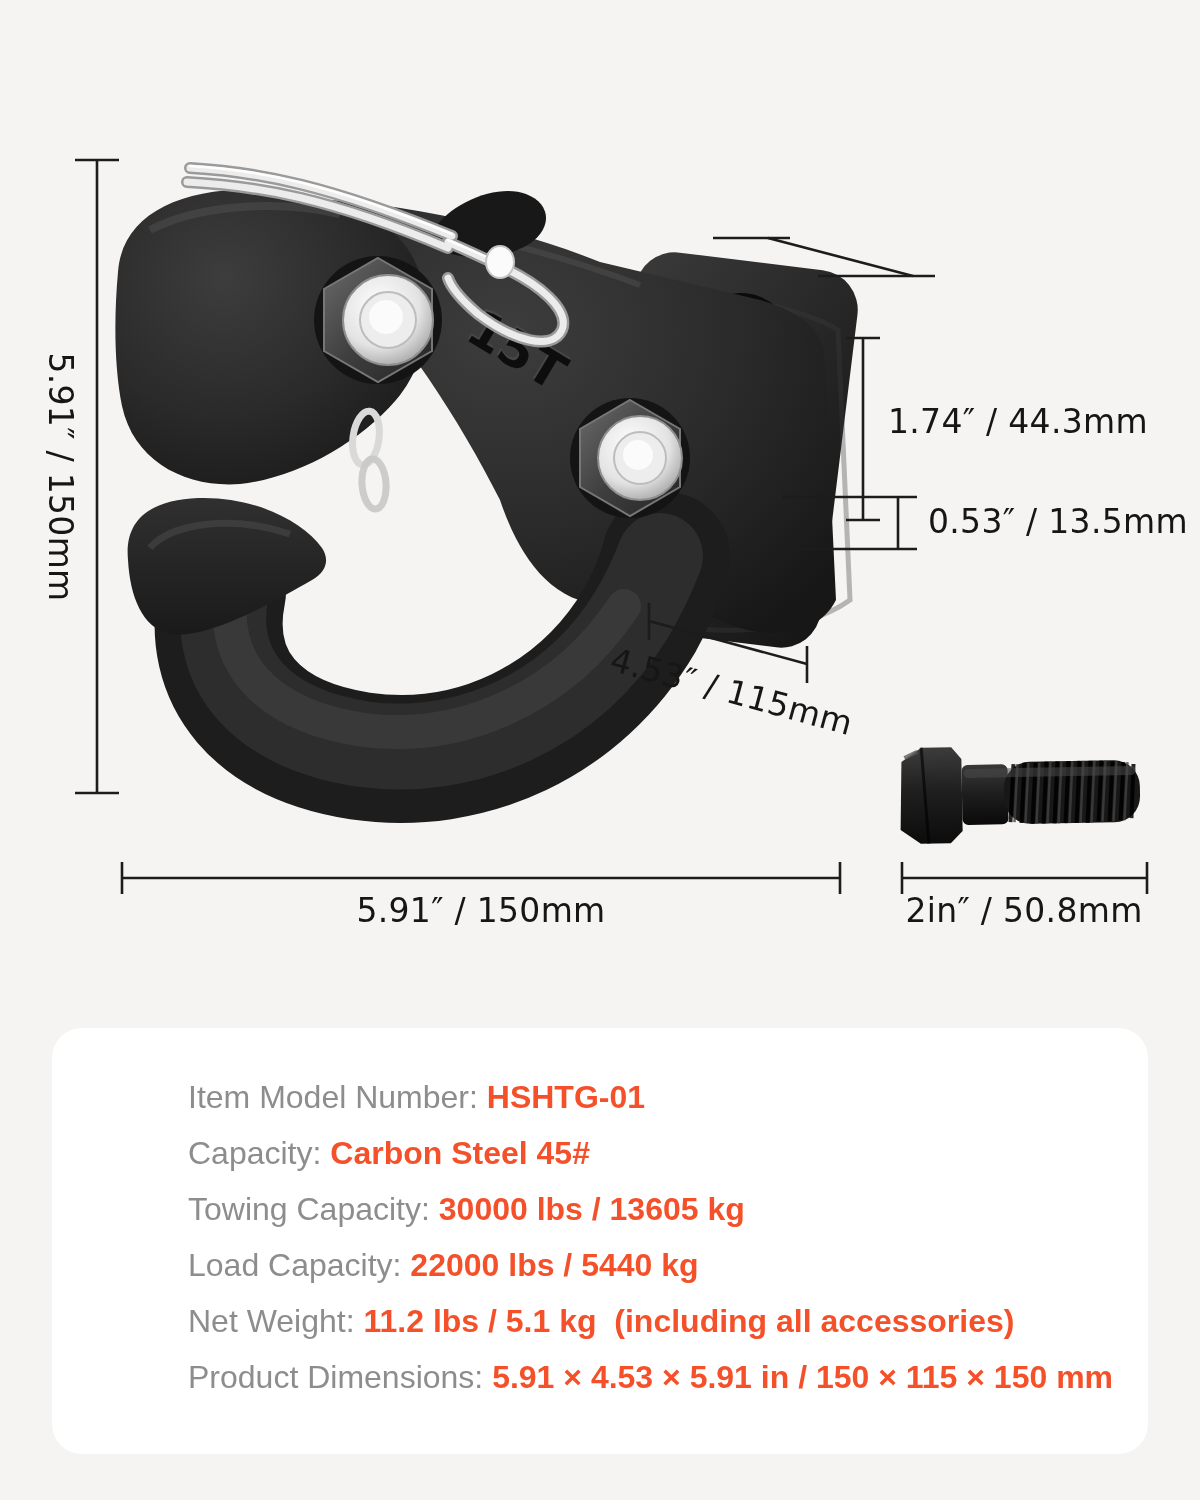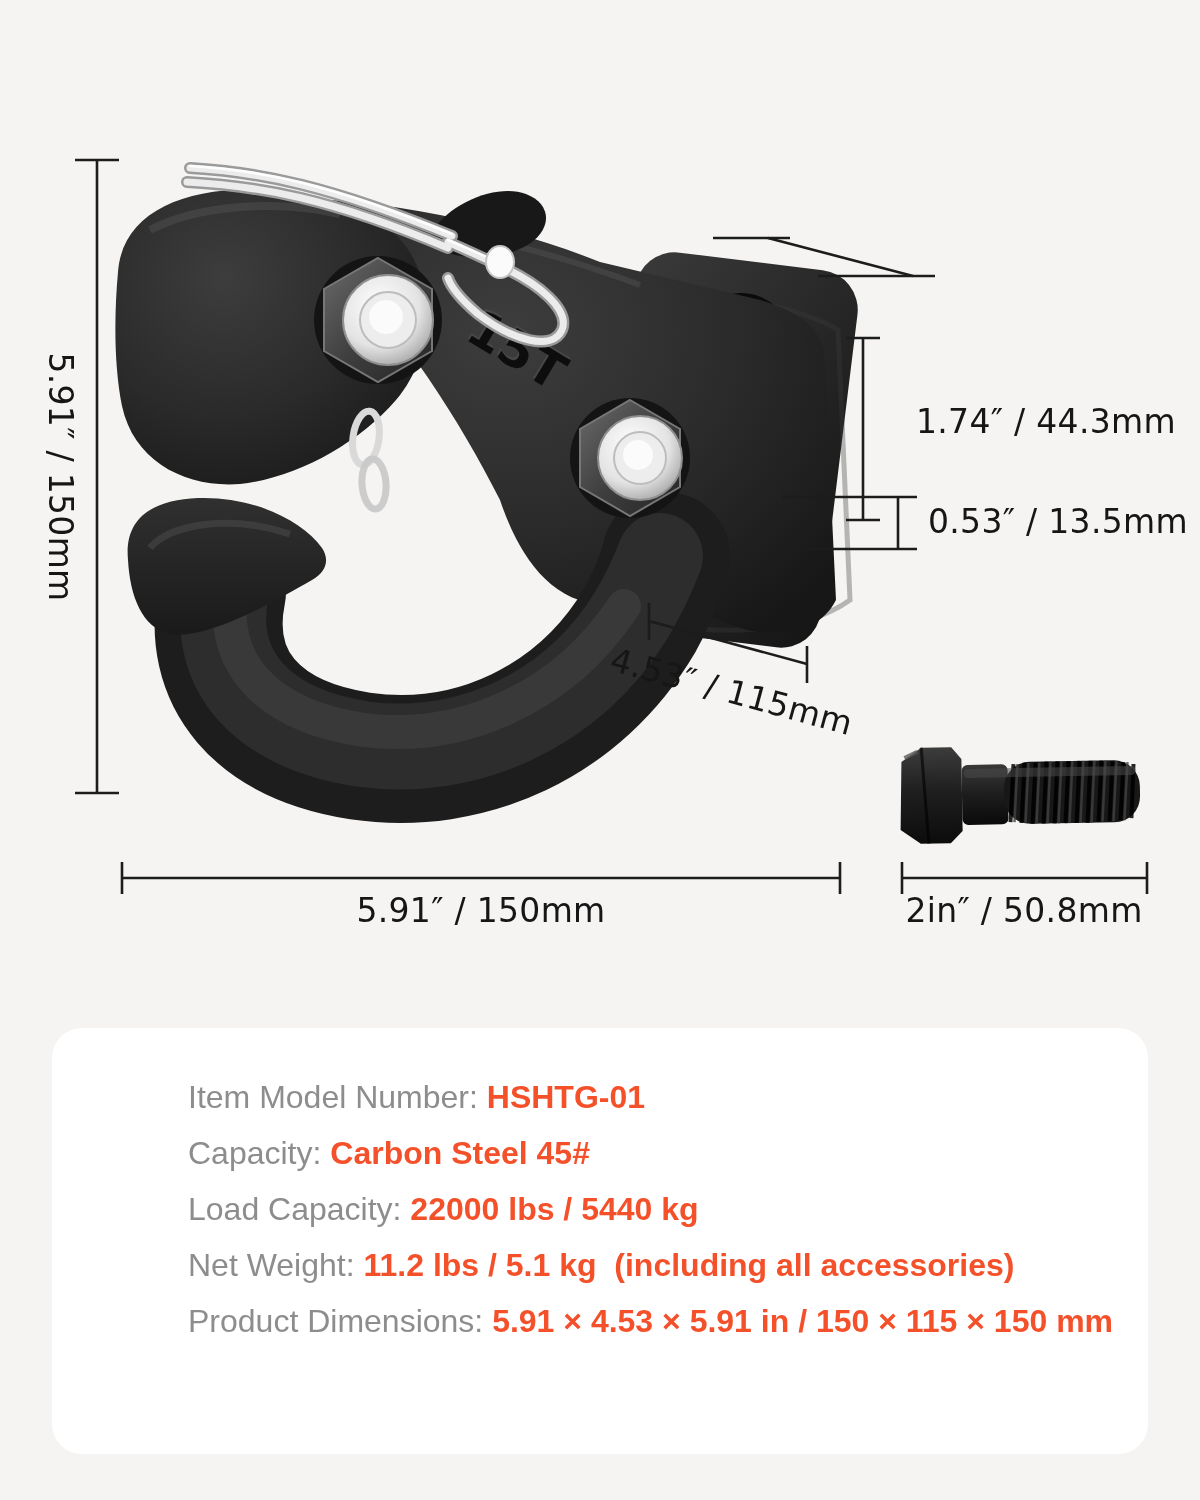--- a/index.html
+++ b/index.html
@@ -16,21 +16,21 @@
   }
   .dim-label.center{text-align:center;}
   #dim-height-label{
     left:60px;top:477px;transform:translate(-50%,-50%) rotate(90deg);
   }
   #dim-depth-label{
     left:607px;top:671px;width:242px;text-align:center;
     transform:rotate(15.2deg);
   }
   #dim-top-width-label{left:843px;top:220px;}
-  #dim-hole-spacing-label{left:888px;top:402px;margin-left:28px;}
+  #dim-hole-spacing-label{left:888px;top:402px;}
   #dim-plate-thickness-label{left:928px;top:502px;text-align:right;}
   #dim-width-label{left:331px;top:891px;width:300px;}
   #dim-bolt-length-label{left:874px;top:891px;width:300px;}
   
   .spec-card{
     position:absolute;left:52px;top:1028px;width:1096px;height:426px;
     background:#ffffff;border-radius:30px;
     font-family:"Liberation Sans","DejaVu Sans",sans-serif;
   }
   .spec-rows{padding:41px 40px 0 136px;}
@@ -260,20 +260,23 @@
 
   <div class="spec-card">
     <div class="spec-rows">
       <div class="spec-row">
         <span class="spec-label">Item Model Number: </span><span class="spec-value">HSHTG-01</span>
       </div>
       <div class="spec-row">
         <span class="spec-label">Capacity: </span><span class="spec-value">Carbon Steel 45#</span>
       </div>
       <div class="spec-row">
+        <span class="spec-label">Towing Capacity: </span><span class="spec-value">30000 lbs / 13605 kg</span>
+      </div>
+      <div class="spec-row">
         <span class="spec-label">Load Capacity: </span><span class="spec-value">22000 lbs / 5440 kg</span>
       </div>
       <div class="spec-row">
         <span class="spec-label">Net Weight: </span><span class="spec-value">11.2 lbs / 5.1&nbsp;kg &nbsp;(including all accessories)</span>
       </div>
       <div class="spec-row">
         <span class="spec-label">Product Dimensions: </span><span class="spec-value">5.91 × 4.53 × 5.91 in / 150 × 115 × 150 mm</span>
       </div>
     </div>
   </div>

